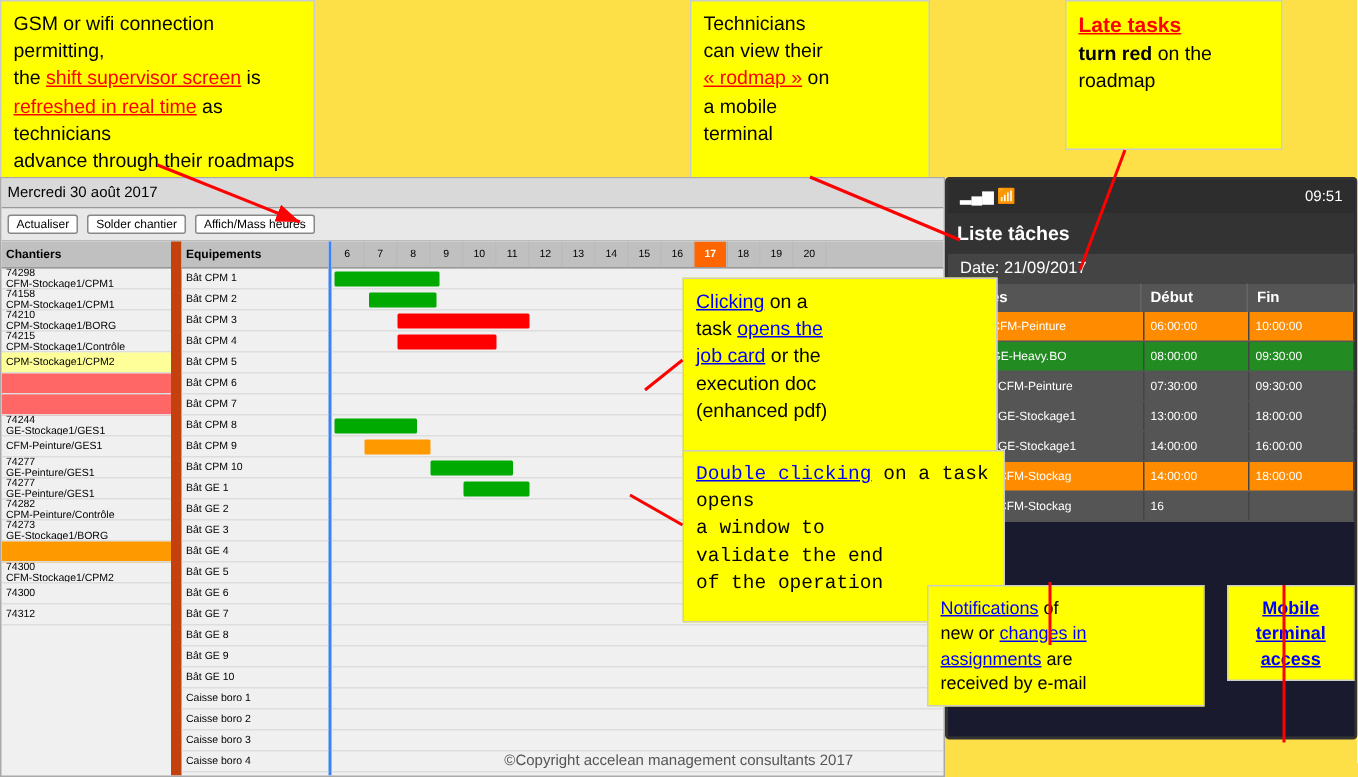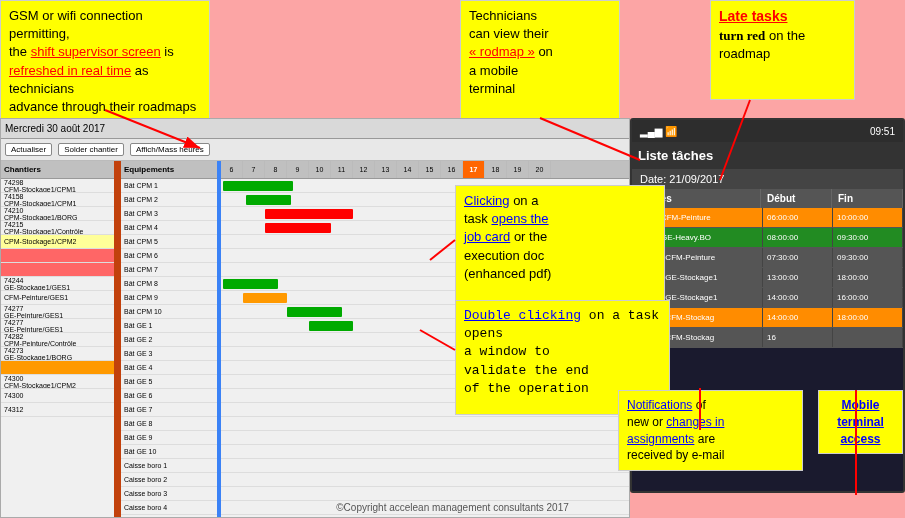--- a/index.html
+++ b/index.html
@@ -10,21 +10,21 @@
       height: 518px;
       position: relative;
       overflow: hidden;
     }
 
     
     .main-container {
       position: relative;
       width: 905px;
       height: 518px;
-      background: #fca5a5;
+      background: #fde047;
     }
 
     
     .annotation-box {
       position: absolute;
       background: #FFFF00;
       border: 1px solid #ccc;
       padding: 6px 8px;
       font-size: 13px;
       line-height: 1.4;
@@ -61,21 +61,21 @@
     .annotation-box.mid-right2 {
       left: 455px;
       top: 300px;
       width: 215px;
       min-height: 115px;
       font-family: Liberation Mono, monospace;
     }
 
     .underline-red { text-decoration: underline; color: red; }
     .underline-blue { text-decoration: underline; color: #0000FF; }
-    .bold { font-weight: bold; font-family: Liberation Serif, serif; }
+    .bold { font-weight: bold; }
     .late-tasks { color: red; text-decoration: underline; font-weight: bold; font-size: 14px; }
 
     
     .arrow-svg {
       position: absolute;
       top: 0;
       left: 0;
       width: 905px;
       height: 518px;
       pointer-events: none;
@@ -157,21 +157,21 @@
       white-space: nowrap;
       overflow: hidden;
     }
 
     .gantt-row.highlighted { background: #FFFF99; }
     .gantt-row.red-bg { background: #FF6666; color: #fff; }
     .gantt-row.orange-bg { background: #FF9900; }
 
     .gantt-middle {
       width: 100px;
-      border-right: 4px solid #3b82f6;
+      border-right: 2px solid #3b82f6;
       overflow: hidden;
       text-align: right;
     }
 
     .gantt-middle-header {
       background: #c0c0c0;
       height: 18px;
       display: flex;
       align-items: center;
       padding: 0 3px;

